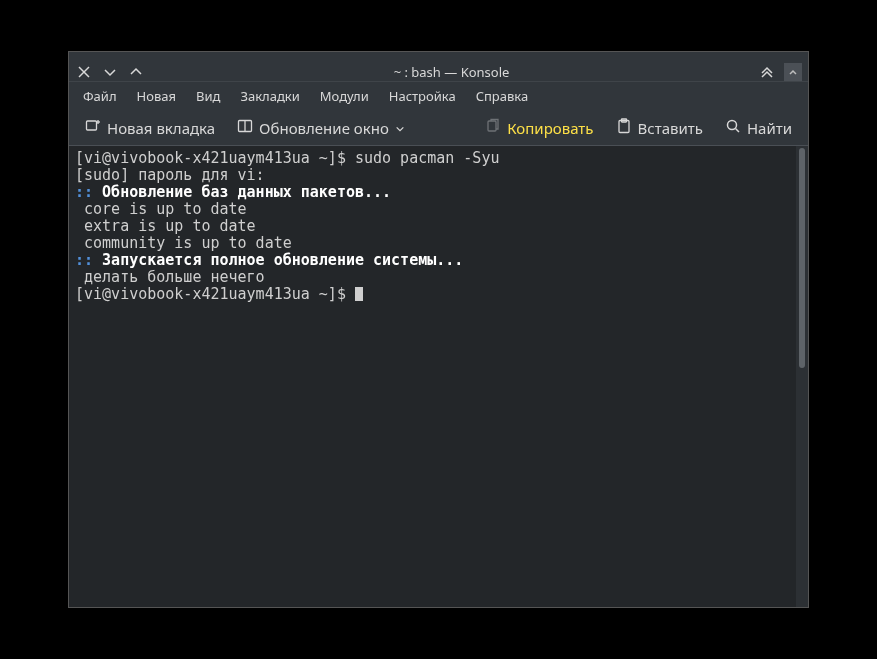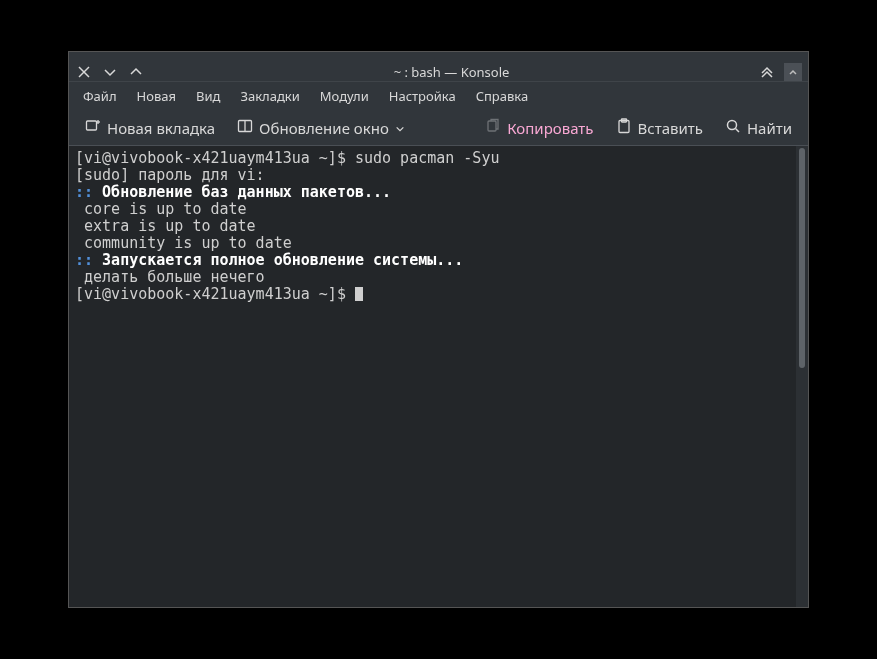--- a/index.html
+++ b/index.html
@@ -84,21 +84,21 @@
     gap: 6px;
   }
   .tool-btn {
     display: flex;
     align-items: center;
     gap: 6px;
     padding: 4px 8px;
     cursor: pointer;
     border-radius: 2px;
   }
-  .tool-btn.disabled { color: #f9a8d4; cursor: default; }
+  .tool-btn.disabled { color: #fde047; cursor: default; }
   .tool-btn svg { width: 16px; height: 16px; flex-shrink: 0; }
   .spacer { flex: 1; }
   
   .term-wrap {
     flex: 1;
     display: flex;
     background: #232629;
   }
   .terminal {
     flex: 1;

